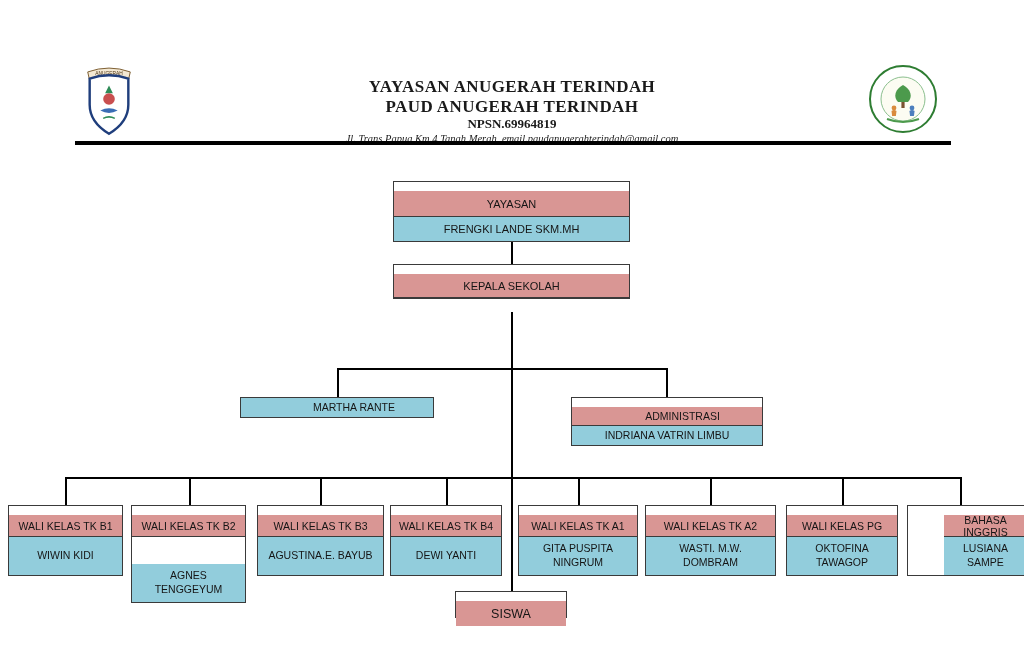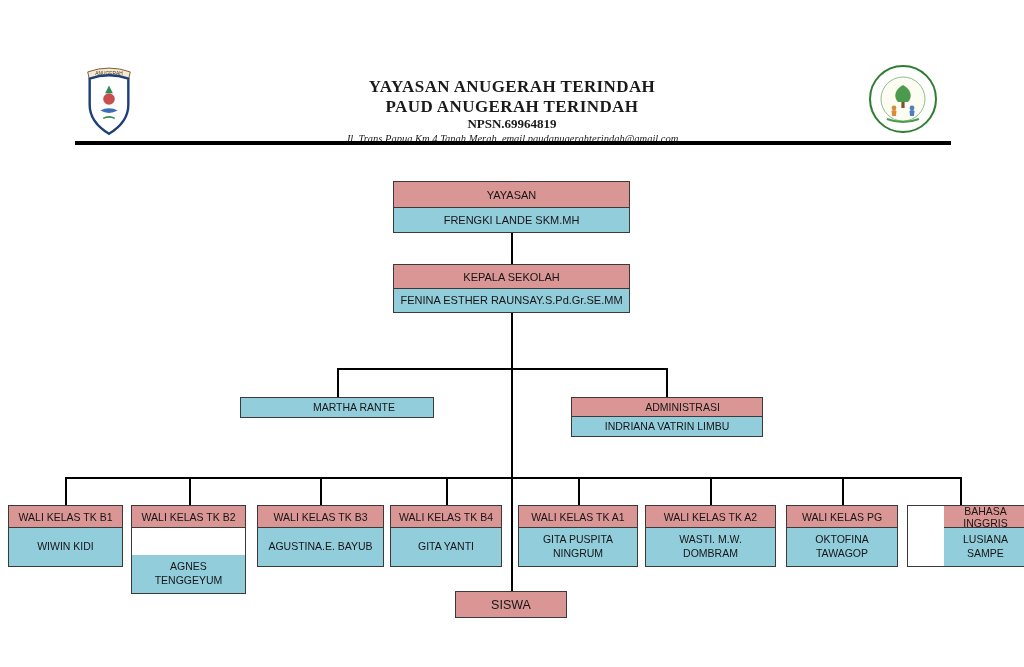--- a/index.html
+++ b/index.html
@@ -44,20 +44,21 @@
     border: 1.5px solid var(--border);
     text-align: center;
     background: #fff;
   }
   .node-title {
     background: var(--pink);
     border-bottom: 1.5px solid var(--border);
     display: flex; align-items: center; justify-content: center;
     font-size: 11px;
     color: #151515;
+    margin-top: 9px;
   }
   .node-body {
     background: var(--blue);
     display: flex; align-items: center; justify-content: center;
     font-size: 11px;
     color: #151515;
     line-height: 1.3;
     padding: 1px 3px;
     white-space: pre-line;
   }
@@ -125,21 +126,20 @@
   <div class="line v" style="left:960px;top:477px;height:28px;"></div>
   <div class="line v" style="left:511px;top:477px;height:114px;"></div>
 
   <div class="node" style="left:393px;top:181px;width:237px;">
     <div class="node-title" style="height:26px;">YAYASAN</div>
     <div class="node-body" style="height:24px;">FRENGKI LANDE SKM.MH</div>
   </div>
 
   <div class="node" style="left:393px;top:264px;width:237px;">
     <div class="node-title" style="height:24px;">KEPALA SEKOLAH</div>
-    <div class="node-body" style="height:23px;">FENINA ESTHER RAUNSAY.S.Pd.Gr.SE.MM</div>
   </div>
 
   <div class="node small" style="left:240px;top:397px;width:194px;">
     <div class="node-body" style="height:19px;padding-left:37px;">MARTHA RANTE</div>
   </div>
 
   <div class="node small" style="left:571px;top:397px;width:192px;">
     <div class="node-title" style="height:19px;padding-left:31px;">ADMINISTRASI</div>
     <div class="node-body" style="height:19px;">INDRIANA VATRIN LIMBU</div>
   </div>
@@ -154,21 +154,21 @@
     <div class="node-body" style="height:38px;margin-top:27px;">AGNES TENGGEYUM</div>
   </div>
 
   <div class="node small" style="left:257px;top:505px;width:127px;">
     <div class="node-title" style="height:22px;">WALI KELAS TK B3</div>
     <div class="node-body" style="height:38px;">AGUSTINA.E. BAYUB</div>
   </div>
 
   <div class="node small" style="left:390px;top:505px;width:112px;">
     <div class="node-title" style="height:22px;">WALI KELAS TK B4</div>
-    <div class="node-body" style="height:38px;">GITA YANTI</div>
+    <div class="node-body" style="height:38px;">DEWI YANTI</div>
   </div>
 
   <div class="node small" style="left:518px;top:505px;width:120px;">
     <div class="node-title" style="height:22px;">WALI KELAS TK A1</div>
     <div class="node-body" style="height:38px;">GITA PUSPITA
 NINGRUM</div>
   </div>
 
   <div class="node small" style="left:645px;top:505px;width:131px;">
     <div class="node-title" style="height:22px;">WALI KELAS TK A2</div>

